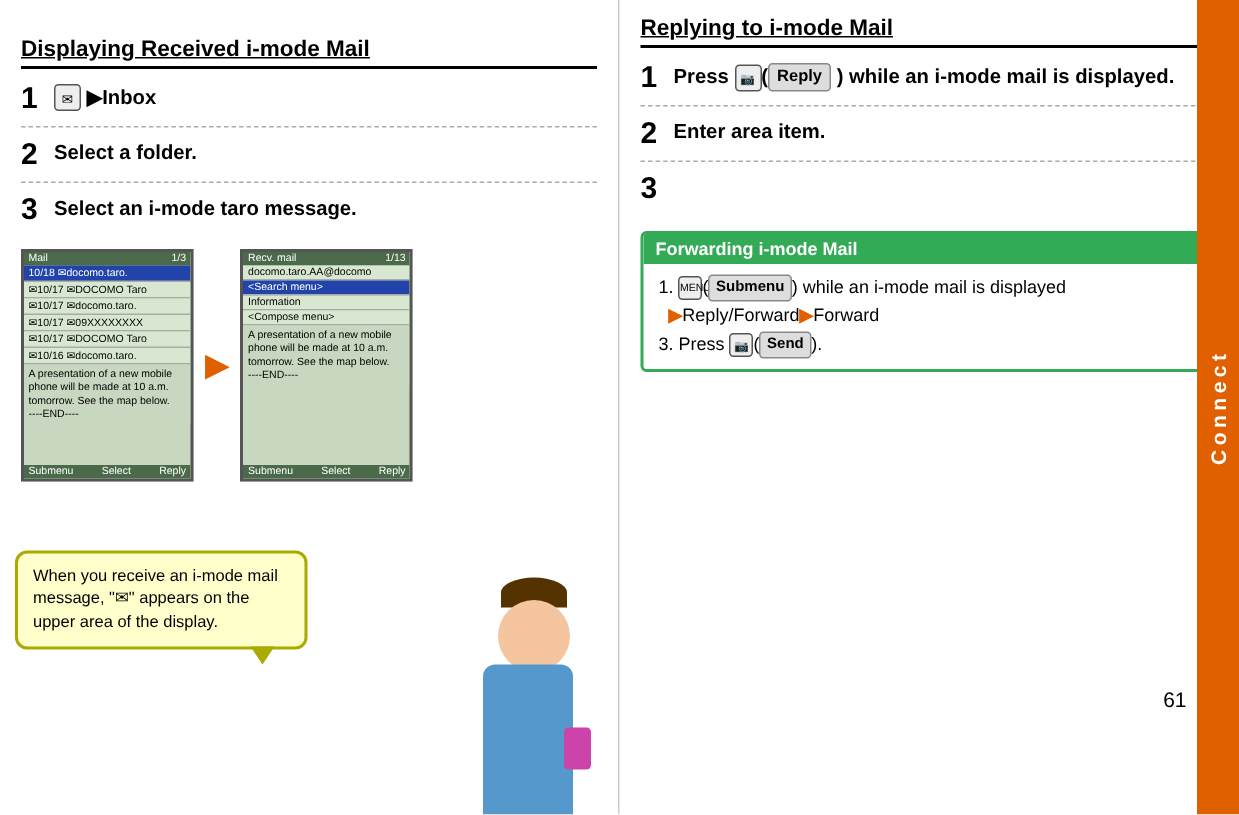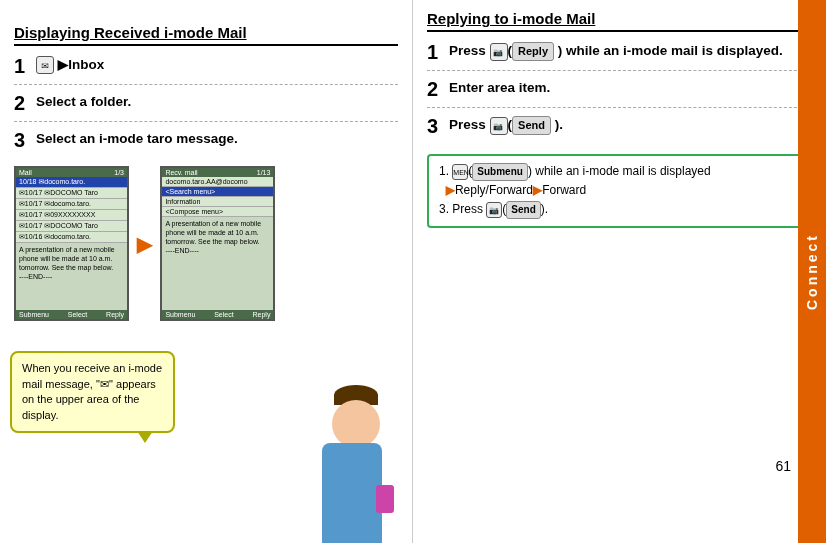--- a/index.html
+++ b/index.html
@@ -159,21 +159,21 @@
 
     
     .tip-balloon {
       position: absolute;
       bottom: 110px;
       left: 10px;
       background: #ffffcc;
       border: 2px solid #aaaa00;
       border-radius: 8px;
       padding: 8px 10px;
-      width: 165px;
+      width: 195px;
       font-size: 11px;
       line-height: 1.4;
       z-index: 10;
     }
 
     .tip-balloon::after {
       content: '';
       position: absolute;
       bottom: -12px;
       right: 20px;
@@ -405,28 +405,24 @@
     </div>
   </div>
 
   <div class="step">
     <div class="step-number">2</div>
     <div class="step-content">Enter area item.</div>
   </div>
 
   <div class="step" style="border-bottom:none;">
     <div class="step-number">3</div>
-    <div class="step-content">
-      <span>Press </span>
-      <span class="inline-icon" style="font-size:8px;">📷</span>(<span class="inline-btn">Send</span>
-      <span>).</span>
-    </div>
   </div>
 
   <div class="forwarding-box">
+    <div class="forwarding-box-header">Forwarding i-mode Mail</div>
     <div class="forwarding-box-body">
       <div>
         <span>1. </span>
         <span class="fwd-inline-icon" style="font-size:7px;">MENU</span>(<span class="fwd-inline-btn">Submenu</span>) while an i-mode mail is displayed
       </div>
       <div>
         &nbsp;&nbsp;<span class="arrow-right">▶</span>Reply/Forward<span class="arrow-right">▶</span>Forward
       </div>
       <div>
         3. Press <span class="fwd-inline-icon" style="font-size:8px;">📷</span>(<span class="fwd-inline-btn">Send</span>).

